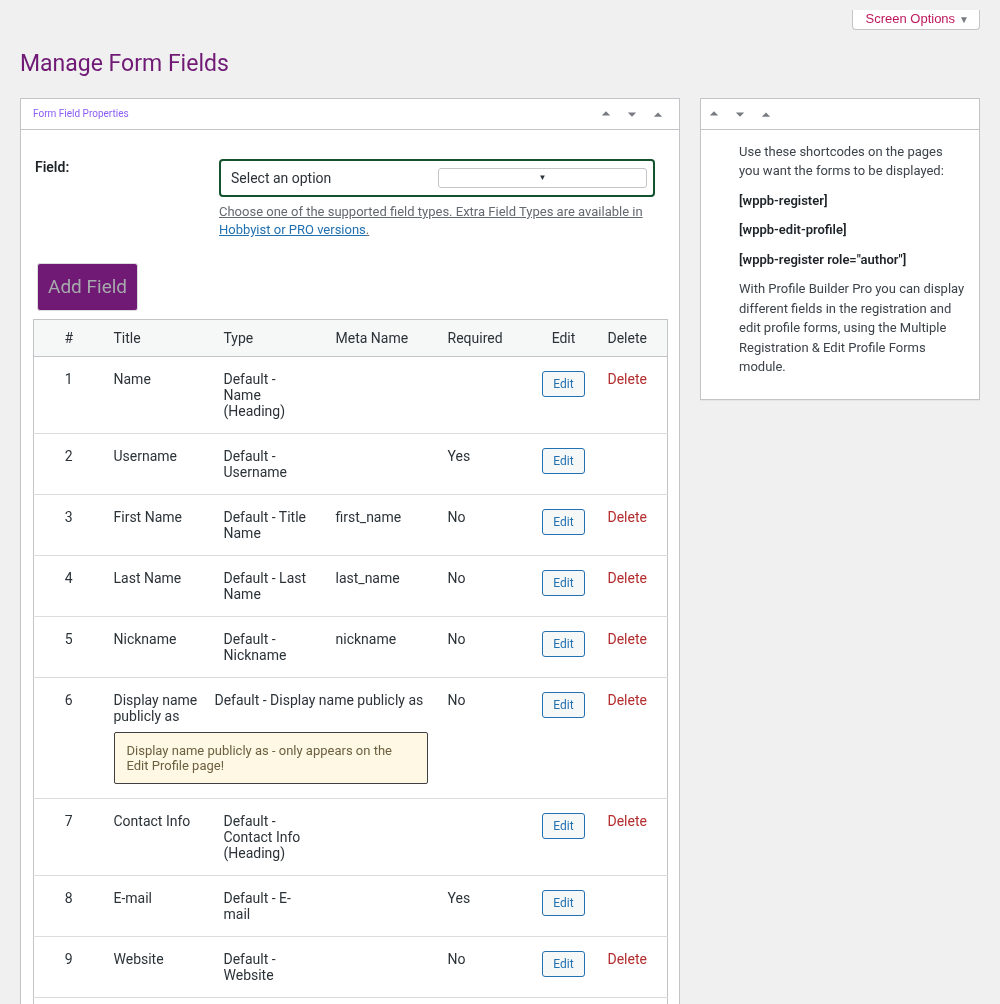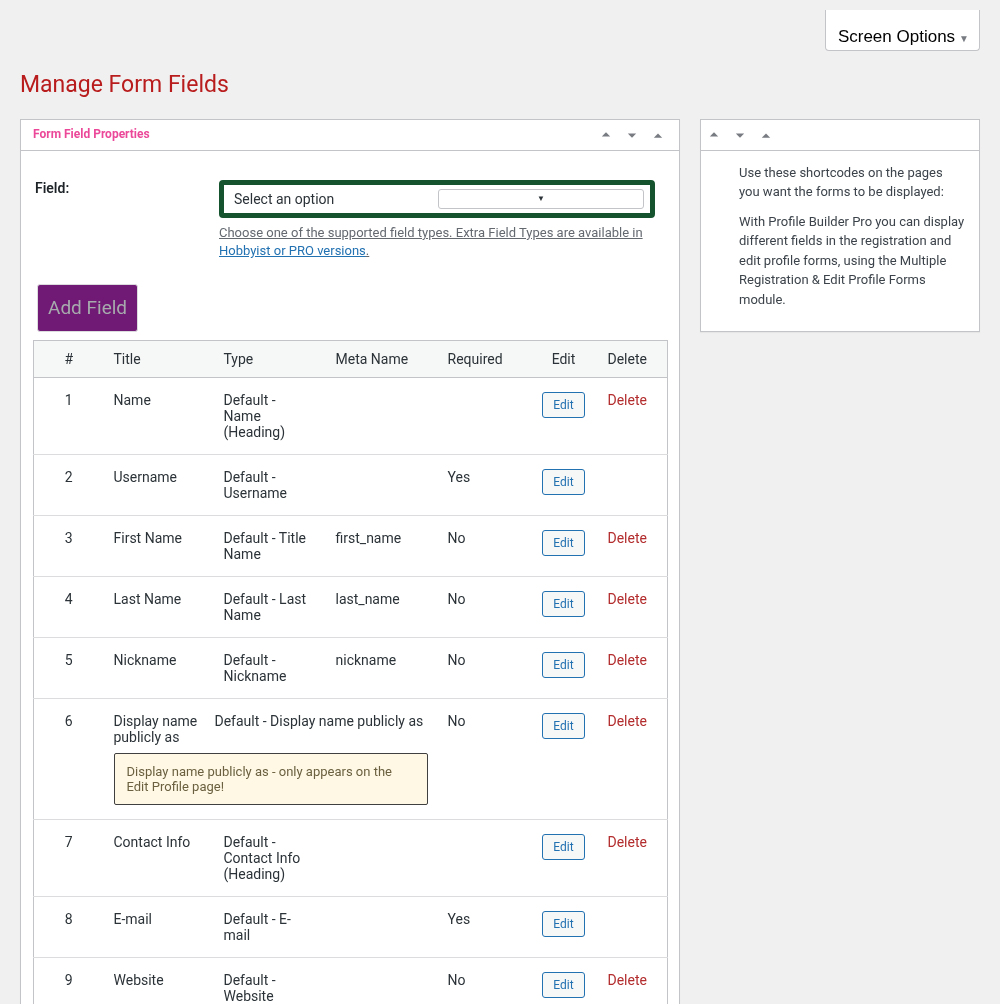--- a/index.html
+++ b/index.html
@@ -13,58 +13,58 @@
 .wrap { padding: 10px 20px 20px; }
 .screen-options {
   float: right;
   margin: 0 0 10px;
 }
 .screen-options-btn {
   background: #fff;
   border: 1px solid #c3c4c7;
   border-top: none;
   border-radius: 0 0 4px 4px;
-  padding: 17px 10px 3px 12px;
-  font-size: 17px;
-  color: #000000;
+  padding: 1px 10px 3px 12px;
+  font-size: 13px;
+  color: #be185d;
   cursor: pointer;
 }
 .screen-options-btn::after {
   content: "▼";
   margin-left: 4px;
   font-size: 10px;
   color: #787c82;
 }
 h1.page-title {
   font-size: 23px;
   font-weight: 400;
-  color: #b91c1c;
+  color: #701a75;
   margin: 5px 0 15px;
   padding: 9px 0 4px;
   line-height: 1.3;
   clear: both;
 }
 .columns { display: flex; gap: 20px; }
 .col-main { flex: 1; min-width: 0; }
 .col-side { width: 280px; flex-shrink: 0; }
 .postbox {
   background: #fff;
   border: 1px solid #c3c4c7;
   box-shadow: 0 1px 1px rgba(0,0,0,.04);
   margin-bottom: 20px;
 }
 .postbox-header {
   display: flex;
   align-items: center;
   border-bottom: 1px solid #c3c4c7;
 }
 .postbox-header h2 {
-  font-size: 12px;
-  font-weight: 700;
-  color: #ec4899;
+  font-size: 10px;
+  font-weight: 400;
+  color: #8b5cf6;
   padding: 0 12px;
   line-height: 1.4;
   flex: 1;
 }
 .handle-actions { display: flex; align-items: center; padding-right: 8px; }
 .handle-btn {
   background: none;
   border: none;
   padding: 8px 6px;
   cursor: pointer;
@@ -78,21 +78,21 @@
   vertical-align: top;
   padding: 15px 10px 20px 0;
   font-weight: 600;
   color: #1d2327;
   font-size: 14px;
 }
 .form-table td.field { padding: 15px 10px 10px 0; vertical-align: top; }
 .select-wrap {
   display: flex;
   align-items: center;
-  border: 5px solid #14532d;
+  border: 2px solid #14532d;
   border-radius: 4px;
   background: #fff;
   height: 38px;
   padding: 0 6px 0 10px;
   cursor: pointer;
 }
 .select-wrap span { flex: 1; color: #2c3338; font-size: 14px; }
 .select-caret {
   width: 20px; height: 20px;
   border: 1px solid #c3c4c7;
@@ -371,18 +371,23 @@
               </button>
             <button class="handle-btn">
                 <svg viewBox="0 0 20 20" fill="currentColor">
                   <path d="M4 14l6-6 6 6z"></path>
                 </svg>
               </button>
           </div>
         </div>
         <div class="side-inside">
           <p>Use these shortcodes on the pages you want the forms to be displayed:</p>
+          <div id="shortcodes">
+              <p class="shortcode">[wppb-register]</p>
+              <p class="shortcode">[wppb-edit-profile]</p>
+              <p class="shortcode">[wppb-register role="author"]</p>
+            </div>
           <p>With Profile Builder Pro you can display different fields in the registration and edit profile forms, using the Multiple Registration &amp; Edit Profile Forms module.</p>
         </div>
       </div>
     </div>
   </div>
 </div>
 
 </body></html>

